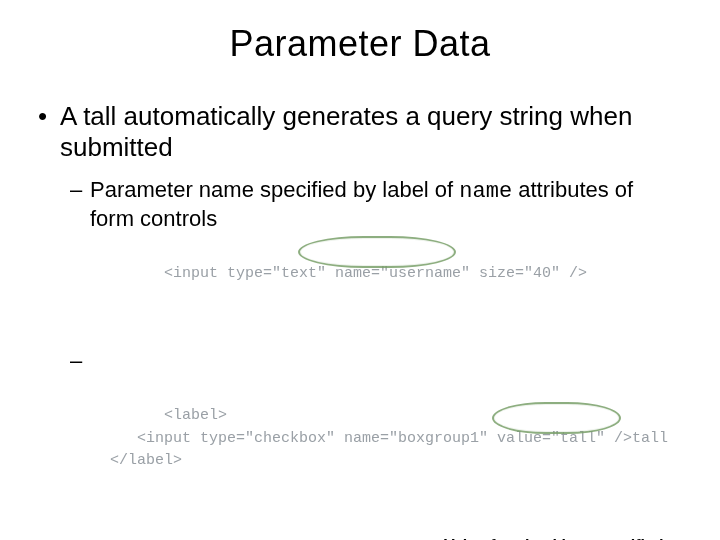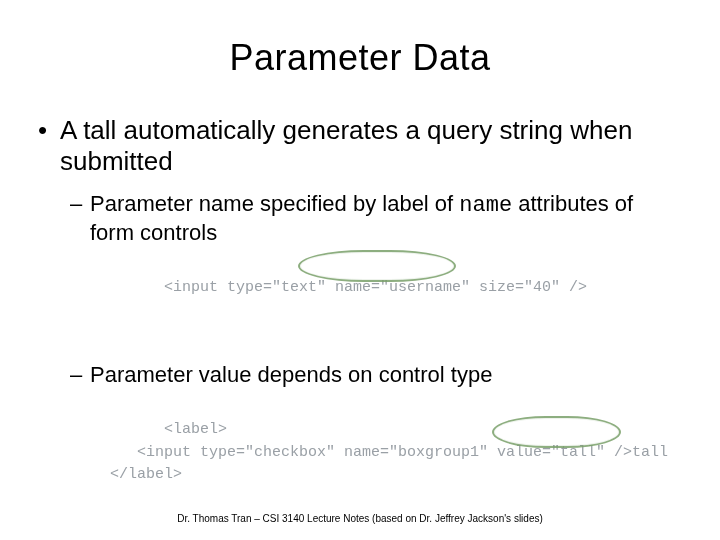--- a/index.html
+++ b/index.html
@@ -15,21 +15,21 @@
   .slide {
     width: 720px;
     height: 540px;
     position: relative;
     box-sizing: border-box;
   }
   .title {
     text-align: center;
     font-size: 36px;
     font-weight: 400;
-    padding-top: 37px;
+    padding-top: 23px;
     letter-spacing: 0.5px;
   }
   .body {
     padding: 36px 38px 0 38px;
     font-size: 26px;
     line-height: 1.2;
   }
   .lvl1 {
     display: flex;
     margin-bottom: 14px;
@@ -123,33 +123,29 @@
       </div>
     </div>
 
     <div class="codeblock">
       <span>&lt;input type="text" name="username" size="40" /&gt;</span>
       <div id="ring1" class="ring"></div>
     </div>
 
     <div class="lvl2">
       <div class="dash">–</div>
-      <div>
-        <span>Parameter </span><span>value</span><span> depends on control type</span>
-      </div>
     </div>
 
     <div class="codeblock">
       <span>&lt;label&gt;</span>
 <span>   &lt;input type="checkbox" name="boxgroup1" value="tall" /&gt;tall</span>
 <span>&lt;/label&gt;</span>
       <div id="ring2" class="ring"></div>
     </div>
 
     <div class="callout">
       <span>Value for checkbox specified by </span>
     </div>
 
   </div>
 
-  <div class="footer">Dr. Thomas Tran – CSI 3140 Lecture Notes (based on Dr. Jeffrey Jackson's slides)</div>
 
 </div>
 
 </body></html>

